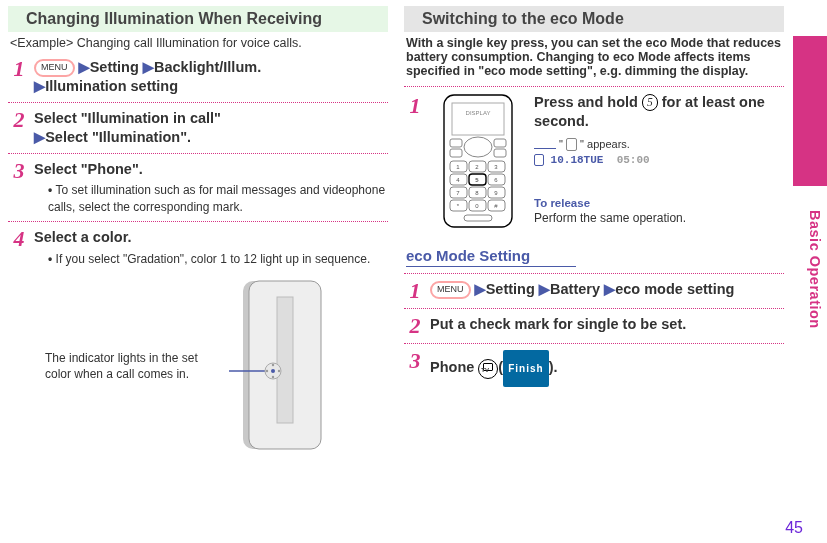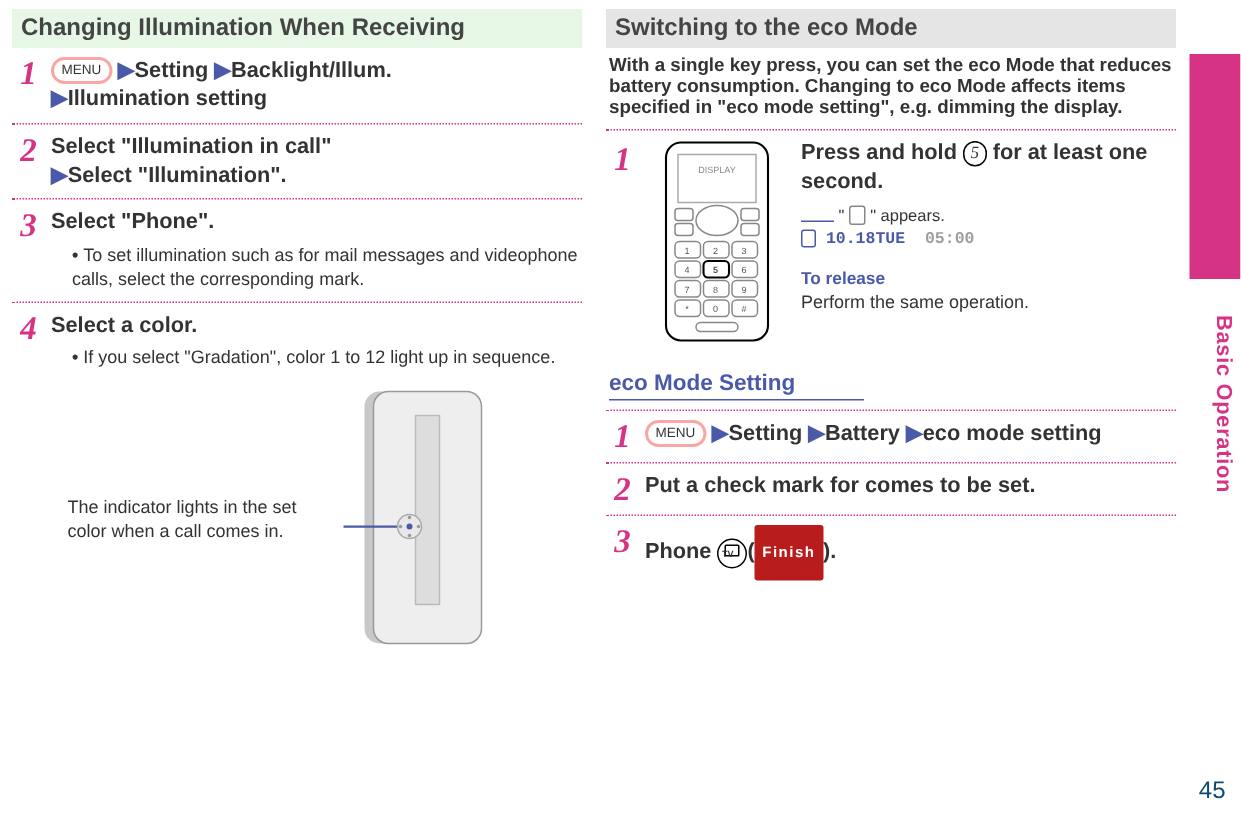--- a/index.html
+++ b/index.html
@@ -1,63 +1,64 @@
 <!DOCTYPE html>
 <html><head>
 <meta charset="utf-8">
 <style>
   html,body{margin:0;padding:0;font-family:"Helvetica Neue",Arial,sans-serif;color:#333;background:#fff}
   .page{width:827px;height:543px;position:relative;box-sizing:border-box}
   .columns{display:flex;width:783px;padding:6px 0 0 8px}
   .col{width:388px;box-sizing:border-box}
   .col-left{padding-right:8px}
   .col-right{padding-left:8px}
-  .section-title{background:#e6f7e6;color:#444;font-weight:bold;font-size:16px;padding:4px 6px}
+  .section-title{background:#e6f7e6;color:#444;font-weight:bold;font-size:16px;padding:4px 18px}
   .section-title.pink{background:#e5e5e5}
   .intro{font-size:12.5px;font-weight:bold;color:#333;padding:4px 2px 2px}
   .intro.normal{font-weight:normal}
   .step{display:flex;align-items:flex-start;margin:6px 0}
   .step-main{flex:1;font-size:14.5px;font-weight:bold;color:#333;line-height:1.3}
   .step-num{font-family:Georgia,"Times New Roman",serif;font-style:italic;font-weight:bold;font-size:22px;color:#d63384;width:22px;text-align:center;margin-right:4px;line-height:1}
   .badge{display:inline-block;border:2px solid #fca5a5;border-radius:10px;font-size:9px;padding:1px 5px;vertical-align:middle;font-weight:normal;background:#fff}
   .tri{color:#4a5aa8;font-weight:bold}
   .sub{font-size:12px;font-weight:normal;color:#333;margin:4px 0 0 14px;line-height:1.35}
   .sub::before{content:"• ";font-weight:bold}
   .dotline{border:none;border-top:1.4px dotted #d63384;margin:6px 0}
-  .finish{display:inline-block;background:#b91c1c;color:#fff;font-size:10px;padding:12px 5px;border-radius:2px;letter-spacing:1px;vertical-align:middle}
+  .finish{display:inline-block;background:#0369a1;color:#fff;font-size:10px;padding:12px 5px;border-radius:2px;letter-spacing:1px;vertical-align:middle}
   .subhead{color:#4a5aa8;font-weight:bold;font-size:15px;border-bottom:1.5px solid #4a5aa8;padding:2px 0;margin:12px 2px 4px;width:170px}
   .phone-row{display:flex;align-items:flex-start;margin:6px 0}
   .phone-svg{width:96px;height:140px;flex:0 0 96px}
   .phone-text{margin-left:8px;font-size:14.5px;font-weight:bold;color:#333;line-height:1.3;flex:1}
   .appears{font-size:11px;font-weight:normal;color:#333}
   .appears .leader{border-bottom:1.2px solid #4a5aa8;display:inline-block;width:22px;height:8px;vertical-align:middle}
-  .release{color:#4a5aa8;font-size:11.5px;font-weight:bold;margin-top:12px}
+  .release{color:#4a5aa8;font-size:11.5px;font-weight:bold;margin-top:28px}
   .release-sub{font-size:12px;font-weight:normal;color:#333}
   .datetime{font-family:"Courier New",monospace;font-size:11px;color:#9e9e9e;margin-top:2px}
   .datetime .date{color:#4a5aa8}
   .side-tab{position:absolute;right:0;top:36px;width:34px;height:150px;background:#d63384}
   .side-text{position:absolute;right:4px;top:210px;color:#d63384;font-weight:bold;font-size:14.5px;writing-mode:vertical-rl;letter-spacing:0.5px}
-  .pg{position:absolute;right:10px;bottom:6px;color:#0c4a6e;font-size:16px}
+  .pg{position:absolute;right:24px;bottom:6px;color:#6d28d9;font-size:16px}
   .caption{font-size:12px;color:#333;line-height:1.3}
   .fig{display:flex;align-items:center;justify-content:center;margin-top:10px;padding-right:20px}
   .fig-text{width:170px;text-align:left;margin-right:6px}
   .fig-svg{width:110px;height:180px}
   .key5{display:inline-block;border:1px solid #000;border-radius:9px;padding:0 4px;font-size:11.5px;font-weight:normal;font-style:italic;font-family:Georgia,serif;vertical-align:1px}
   .tv-btn{display:inline-block;border:1px solid #000;border-radius:50%;width:18px;height:18px;text-align:center;line-height:18px;font-size:9px;vertical-align:middle;position:relative}
   .tv-btn::before{content:"";position:absolute;left:4px;top:3px;width:8px;height:6px;border:1px solid #000;border-radius:1px}
   .tv-btn span{position:absolute;left:2px;bottom:-1px;font-size:6px}
 </style>
 </head>
 <body>
 <div class="page">
 
 <div class="columns">
 
   <div class="col col-left">
     <div class="section-title">Changing Illumination When Receiving</div>
+    <div class="intro normal">&lt;Example&gt; Changing call Illumination for voice calls.</div>
 
     <div class="step">
       <div class="step-num">1</div>
       <div class="step-main">
         <span class="badge">MENU</span>
         <span class="tri">▶</span><span>Setting</span>
         <span class="tri">▶</span><span>Backlight/Illum.</span><br>
         <span class="tri">▶</span><span>Illumination setting</span>
       </div>
     </div>
@@ -178,21 +179,21 @@
         <span class="badge">MENU</span>
         <span class="tri">▶</span><span>Setting</span>
         <span class="tri">▶</span><span>Battery</span>
         <span class="tri">▶</span><span>eco mode setting</span>
       </div>
     </div>
     <hr class="dotline">
 
     <div class="step">
       <div class="step-num">2</div>
-      <div class="step-main">Put a check mark for comes to be set.</div>
+      <div class="step-main">Put a check mark for single to be set.</div>
     </div>
     <hr class="dotline">
 
     <div class="step">
       <div class="step-num">3</div>
       <div class="step-main">
         <span>Phone </span><span class="tv-btn"><span>TV</span></span>(<span class="finish">Finish</span>)<span>.</span>
       </div>
     </div>
   </div>

